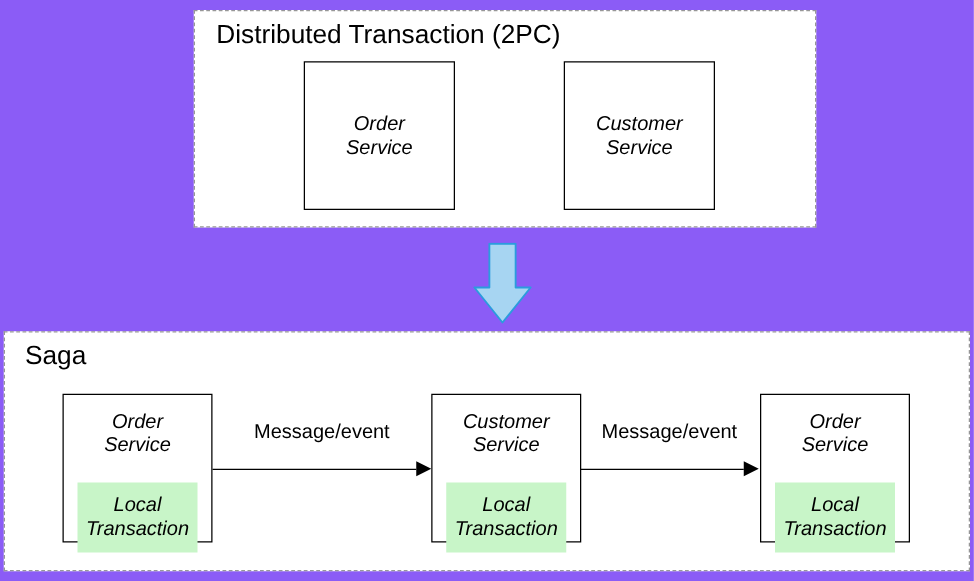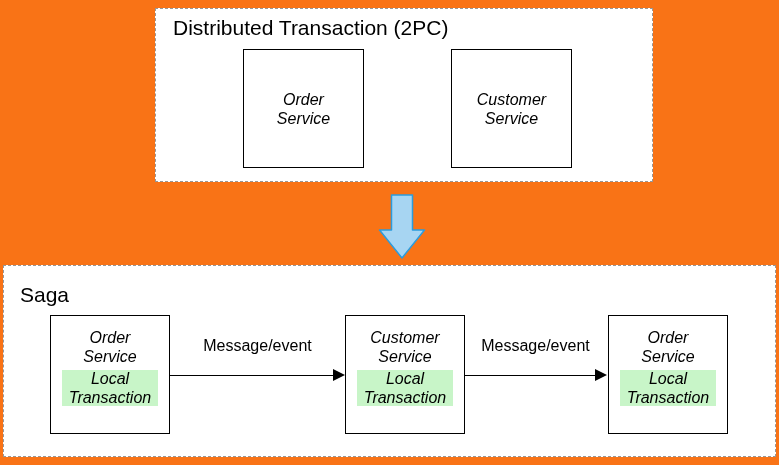--- a/index.html
+++ b/index.html
@@ -5,39 +5,39 @@
   html, body { margin: 0; padding: 0; }
   body {
     font-family: "Liberation Sans", "DejaVu Sans", sans-serif;
     background: #ffffff;
     color: #000000;
   }
   .canvas {
     position: relative;
     width: 779px;
     height: 465px;
-    background: #f97316;
+    background: #8b5cf6;
     overflow: hidden;
   }
   .dashed-group {
     position: absolute;
     border: 1px dashed #979797;
     box-sizing: border-box;
     background: #ffffff;
   }
   .group-top { left: 155px; top: 8px; width: 498px; height: 174px; }
   .group-saga { left: 3px; top: 265px; width: 773px; height: 192px; }
   .group-title {
     position: absolute;
     font-size: 21px;
     line-height: 26px;
     white-space: nowrap;
   }
   .group-top .group-title { left: 17px; top: 6px; }
-  .group-saga .group-title { left: 16px; top: 16px; text-align: center; }
+  .group-saga .group-title { left: 16px; top: 6px; text-align: center; }
 
   .service-box {
     position: absolute;
     box-sizing: border-box;
     border: 1.5px solid #000000;
     background: #ffffff;
     text-align: center;
     font-size: 16px;
     line-height: 19px;
   }
@@ -57,22 +57,22 @@
   .box-saga-2 { left: 341px; top: 49px; width: 120px; height: 119px; }
   .box-saga-3 { left: 604px; top: 49px; width: 120px; height: 119px; }
 
   .service-box .svc-label {
     display: block;
     margin-top: 12px;
   }
   .local-box {
     box-sizing: border-box;
     width: 96px;
-    height: 36px;
-    margin: 4px auto 0 auto;
+    height: 56px;
+    margin: 20px auto 0 auto;
     display: flex;
     align-items: center;
     justify-content: center;
     font-size: 16px;
     line-height: 19px;
   }
 
   
   .h-arrow {
     position: absolute;

